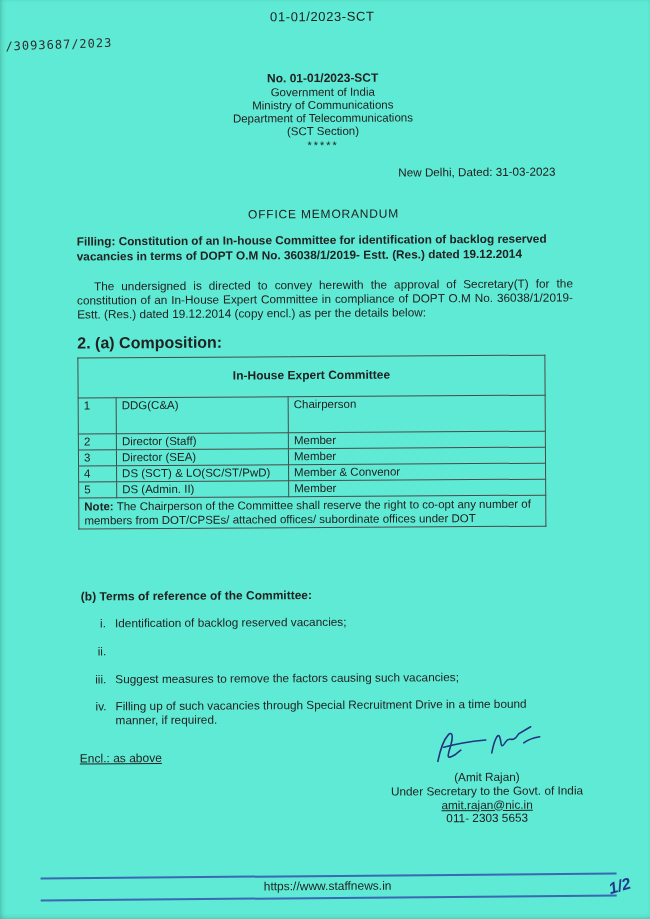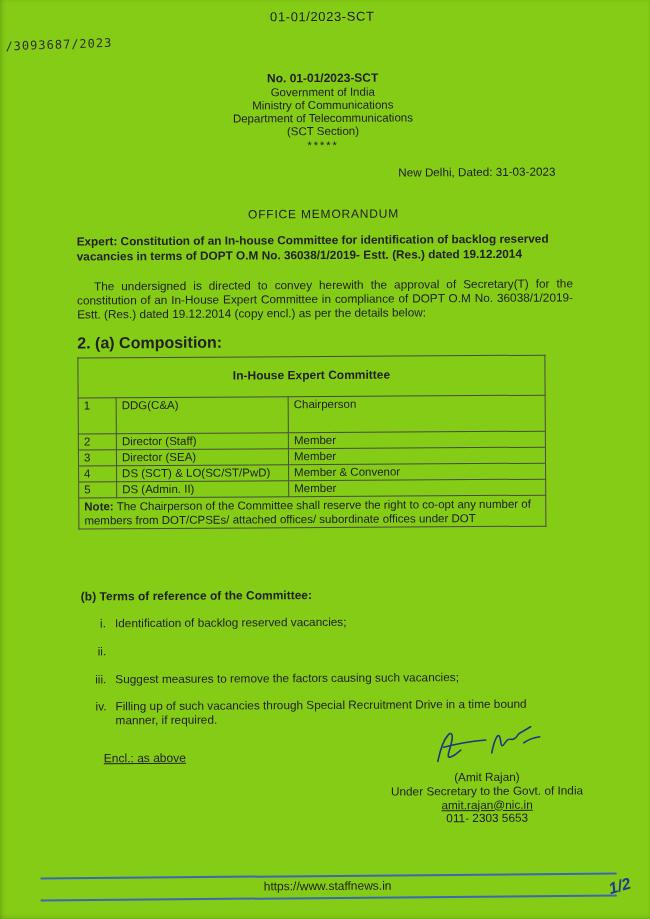--- a/index.html
+++ b/index.html
@@ -1,19 +1,19 @@
 <!DOCTYPE html>
 <html><head>
 <meta charset="utf-8">
 <style>
   * { margin:0; padding:0; box-sizing:border-box; }
   html,body { background:#d9d9d5; }
   .page {
     position:relative; width:650px; height:919px; margin:0 auto;
-    background:#84cc16; color:#222; overflow:hidden;
+    background:#5eead4; color:#222; overflow:hidden;
     font-family:"Liberation Sans", sans-serif; font-size:12px;
     box-shadow: inset 3px 0 6px -3px rgba(0,0,0,.25), inset 0 -3px 6px -3px rgba(0,0,0,.15);
   }
   .doc { position:absolute; inset:0; transform:rotate(-0.35deg); }
 
   .top-ref { position:absolute; left:0; right:0; top:9px; text-align:center;
     font-size:13px; letter-spacing:.6px; color:#1d1d1d; }
   .stamp { position:absolute; left:8px; top:36px; font-family:"DejaVu Sans Mono", monospace;
     font-size:12px; letter-spacing:1px; color:#2e2e2e; transform:rotate(-1.6deg); }
 
@@ -44,21 +44,21 @@
   tr.row-first td { height:36px; }
   tr.row-compact td { height:16px; }
   td.note-cell { padding:16px 6px 30px 6px; text-align:justify; line-height:14px; }
   .bold { font-weight:bold; }
 
   .terms-head { position:absolute; left:80px; top:588px; font-weight:bold; font-size:12px; }
   .terms-list { position:absolute; left:88px; top:616px; width:466px; font-size:11.8px; line-height:13.8px; }
   .term-item { display:flex; margin-bottom:14px; }
   .term-num { flex:0 0 26px; text-align:right; padding-right:9px; }
 
-  .encl { position:absolute; left:78px; top:750px; font-size:12px; text-decoration:underline;margin-left:24px; }
+  .encl { position:absolute; left:78px; top:750px; font-size:12px; text-decoration:underline; }
 
   .sign-block { position:absolute; right:42px; top:724px; width:246px; text-align:center;
     font-size:11.8px; line-height:13.8px; }
   .sign-block svg { display:block; margin:0 auto 2px auto; }
   .email { text-decoration:underline; }
 
   .rule { position:absolute; left:38px; right:36px; height:2px; background:#3b68b2; }
   .rule-top { top:875px; transform:rotate(-.15deg); }
   .rule-bottom { top:897px; transform:rotate(-.15deg); }
   .website { position:absolute; left:0; right:0; top:879px; text-align:center; font-size:12px; color:#1f1f1f; }
@@ -83,21 +83,21 @@
       <div>(SCT Section)</div>
       <div class="stars">*****</div>
     </div>
 
     <div class="addr-block">
       <div>New Delhi, Dated: 31-03-2023</div>
     </div>
 
     <div class="memo-title">OFFICE MEMORANDUM</div>
 
-    <p class="subject"><span>Expert:</span> <span>Constitution of an In-house Committee for identification of backlog reserved vacancies in terms of DOPT O.M No. 36038/1/2019- Estt. (Res.) dated 19.12.2014</span></p>
+    <p class="subject"><span>Filling:</span> <span>Constitution of an In-house Committee for identification of backlog reserved vacancies in terms of DOPT O.M No. 36038/1/2019- Estt. (Res.) dated 19.12.2014</span></p>
 
     <p class="para">The undersigned is directed to convey herewith the approval of Secretary(T) for the constitution of an In-House Expert Committee in compliance of DOPT O.M No. 36038/1/2019- Estt. (Res.) dated 19.12.2014 (copy encl.) as per the details below:</p>
 
     <div class="comp-head">2. (a) Composition:</div>
 
     <table class="committee">
       <tbody>
         <tr>
           <td class="title-cell" colspan="3">In-House Expert Committee</td>
         </tr>

